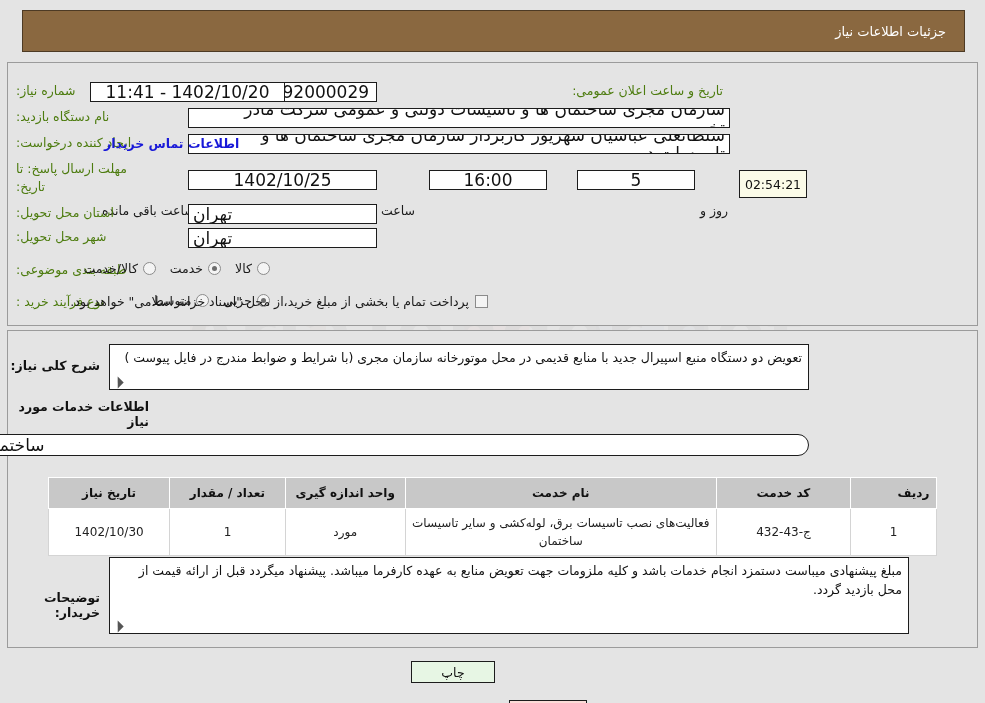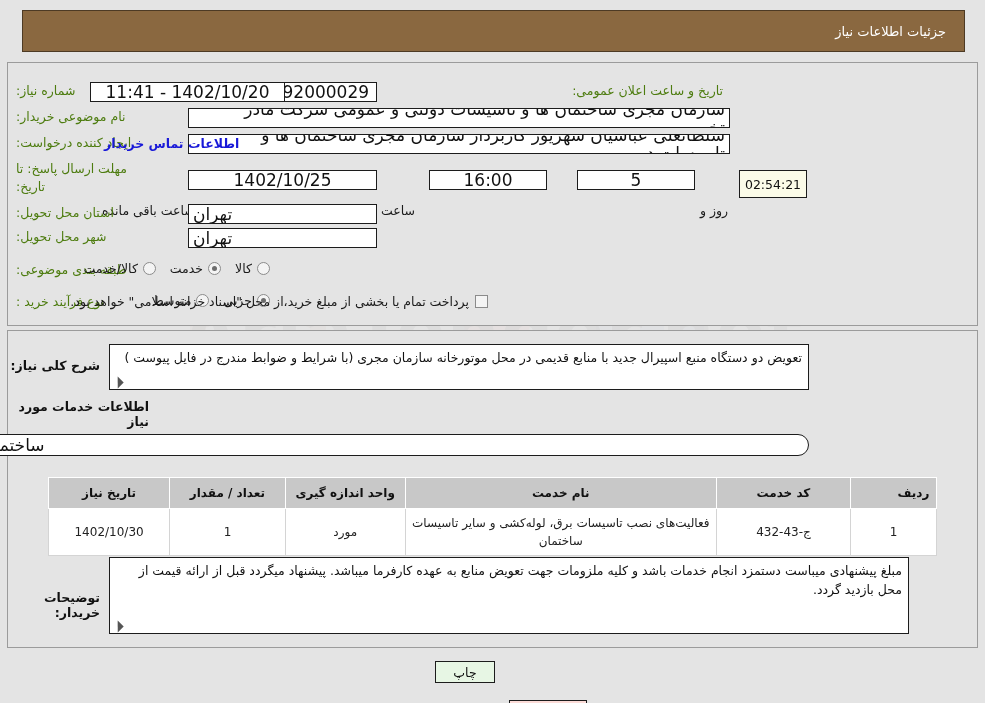--- a/index.html
+++ b/index.html
@@ -214,21 +214,21 @@
     border: 1px solid #1c1c1c;
     box-sizing: border-box;
     font-size: 12.5px;
     color: #111;
     display: flex;
     align-items: center;
     justify-content: center;
     cursor: pointer;
     z-index: 3;
   }
-  #btn-print { background: #e7f6e4; width: 60px; right: 490px; top: 661px; }
+  #btn-print { background: #e7f6e4; width: 84px; right: 490px; top: 661px; }
   #btn-back  { background: #fcdcd8; width: 78px; right: 398px; top: 700px; }
 </style>
 </head>
 <body>
 
 <div id="page">
 
   <svg class="watermark" viewBox="0 0 985 330" xmlns="http://www.w3.org/2000/svg">
     <g opacity="0.55">
       <path d="M190 170 L258 138 L326 170 L326 232 Q326 272 258 300 Q190 272 190 232 Z" fill="#d8c6c4" opacity="0.75"></path>
@@ -255,21 +255,21 @@
   </div>
   <div class="fld center num-fld" style="position:absolute; right:608px; top:82px; width:189px; z-index:3;">1102003092000029</div>
 
   <div class="frow" style="right:262px; top:82px; z-index:3;">
     <div class="lbl">تاریخ و ساعت اعلان عمومی:</div>
   </div>
   <div class="fld center num-fld" style="position:absolute; right:690px; top:82px; width:0px; z-index:-1;"></div>
   <div class="fld center num-fld" style="position:absolute; left:90px; top:82px; width:195px; z-index:3;">1402/10/20 - 11:41</div>
 
   <div class="frow" style="right:847px; top:108px; z-index:3;">
-    <div class="lbl lbl-w">نام موضوعی خریدار:</div>
+    <div class="lbl lbl-w">نام دستگاه بازدید:</div>
   </div>
   <div class="fld right" style="position:absolute; right:255px; top:108px; width:542px; z-index:3;">سازمان مجری ساختمان ها و تاسیسات دولتی و عمومی  شرکت مادر تخصصی</div>
 
   <div class="frow" style="right:847px; top:134px; z-index:3;">
     <div class="lbl lbl-w">ایجاد کننده درخواست:</div>
   </div>
   <div class="fld right" style="position:absolute; right:255px; top:134px; width:542px; z-index:3;">سلطانعلی عباسیان شهریور کاربرداز سازمان مجری ساختمان ها و تاسیسات دو</div>
   <a class="link" style="position:absolute; left:104px; top:136px; z-index:4;font-weight:bold;">اطلاعات تماس خریدار</a>
 
   <div class="frow" style="right:847px; top:160px; z-index:3; width:128px; white-space:normal;">

